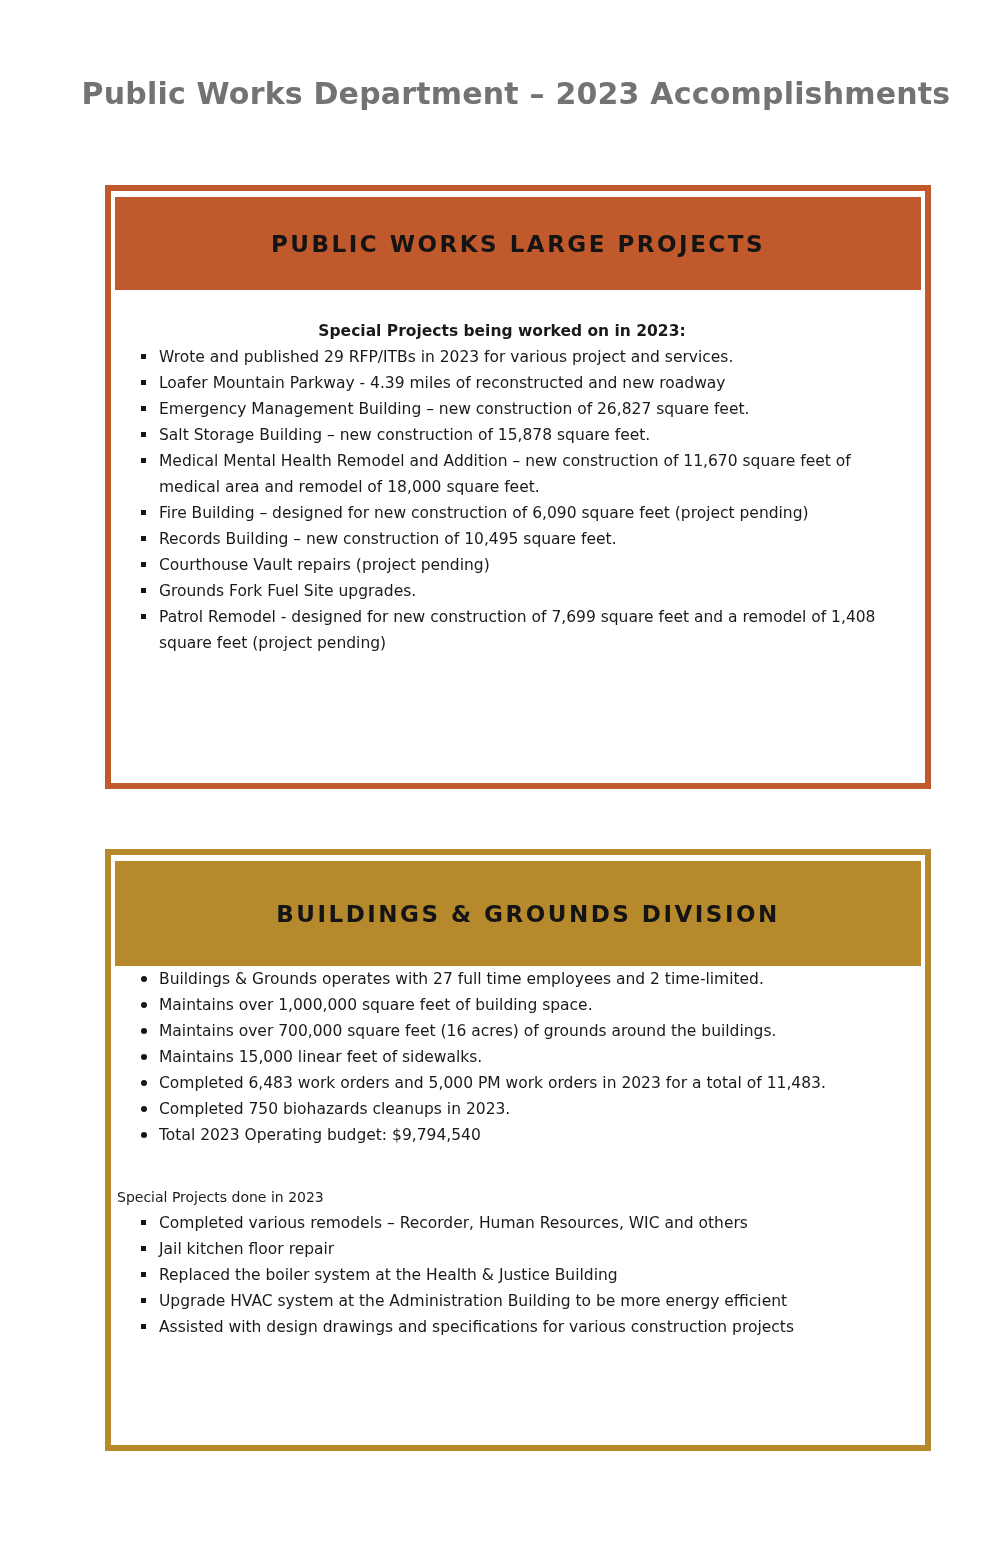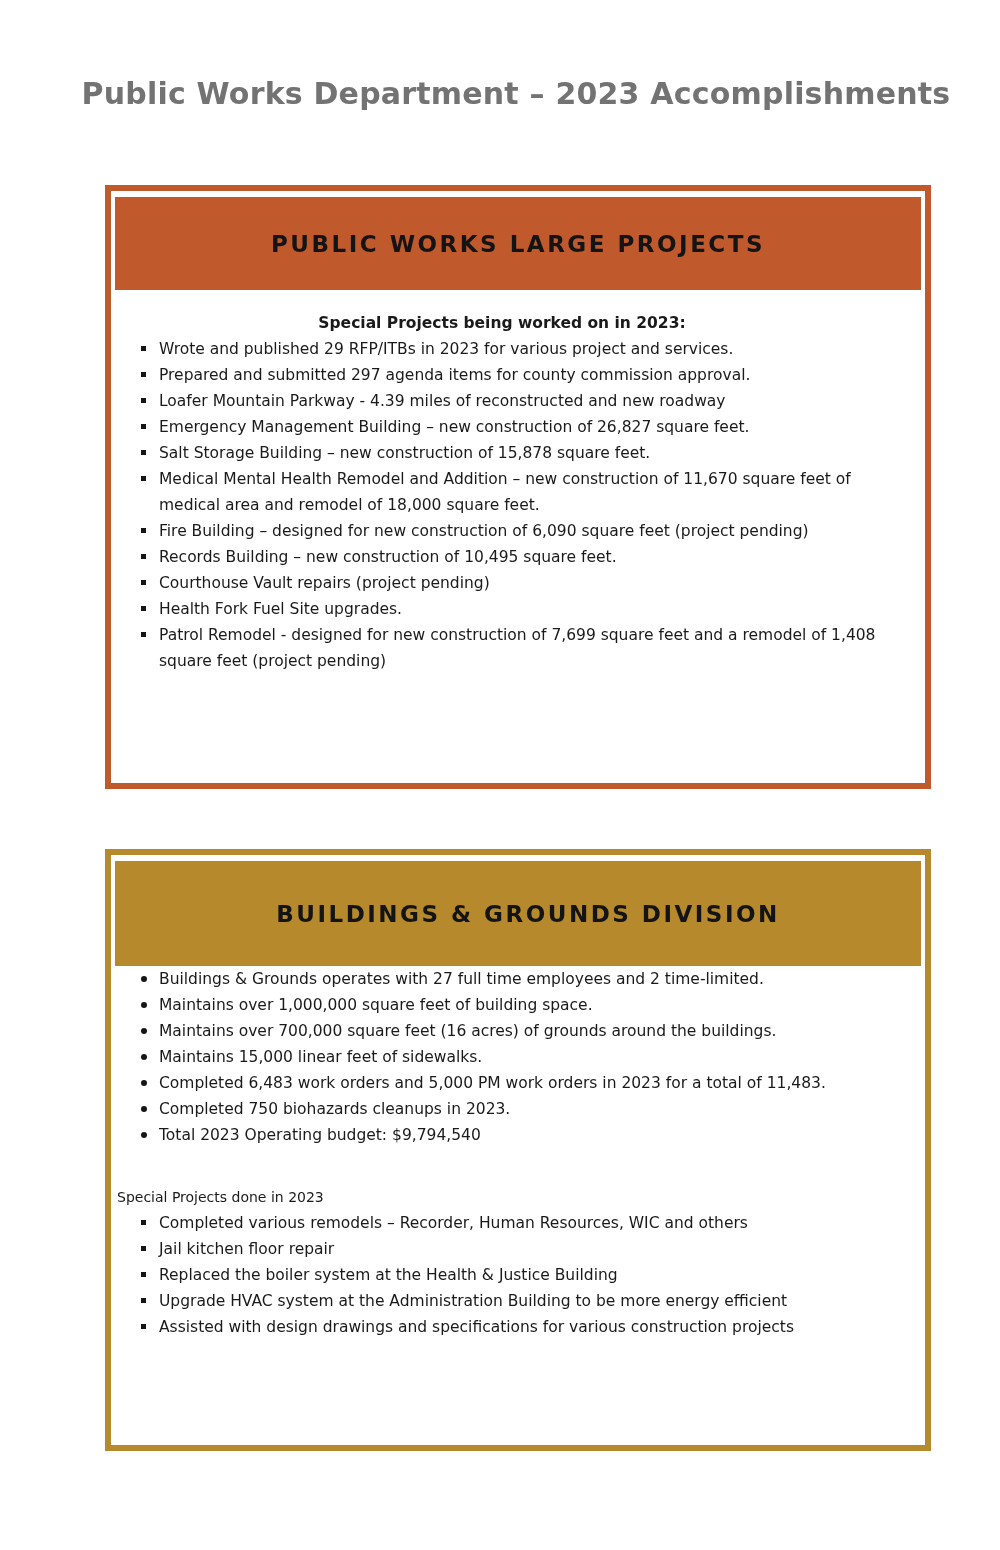--- a/index.html
+++ b/index.html
@@ -57,21 +57,21 @@
   }
   .box-large-projects .box-header { height: 93px; }
   .box-buildings-grounds .box-header { height: 105px; }
 
   .box-body {
     padding: 0 35px 0 3px;
     font-size: 15.5px;
     line-height: 26px;
   }
   .subheader {
-    margin-top: 20px;
+    margin-top: 28px;
     text-align: center;
     font-weight: 700;
     font-size: 15.5px;
   }
   ul.list {
     list-style: none;
     margin: 0;
     padding: 0;
   }
   ul.list li {
@@ -112,29 +112,28 @@
 <h1 class="page-title">Public Works Department – 2023 Accomplishments</h1>
 
 <section class="box box-large-projects" style="border-color: rgb(192, 90, 45);">
   <div class="box-header" style="background-color: rgb(192, 90, 45);">
     <span>PUBLIC WORKS LARGE PROJECTS</span>
   </div>
   <div class="box-body">
     <div class="subheader">Special Projects being worked on in 2023:</div>
     <ul class="list square list-projects">
         <li>Wrote and published 29 RFP/ITBs in 2023 for various project and services.</li>
-        <li>Prepared and submitted 297 agenda items for county commission approval.</li>
         <li>Loafer Mountain Parkway - 4.39 miles of reconstructed and new roadway</li>
         <li>Emergency Management Building – new construction of 26,827 square feet.</li>
         <li>Salt Storage Building – new construction of 15,878 square feet.</li>
         <li>Medical Mental Health Remodel and Addition – new construction of 11,670 square feet of medical area and remodel of 18,000 square feet.</li>
         <li>Fire Building – designed for new construction of 6,090 square feet (project pending)</li>
         <li>Records Building – new construction of 10,495 square feet.</li>
         <li>Courthouse Vault repairs (project pending)</li>
-        <li>Health Fork Fuel Site upgrades.</li>
+        <li>Grounds Fork Fuel Site upgrades.</li>
         <li>Patrol Remodel - designed for new construction of 7,699 square feet and a remodel of 1,408 square feet (project pending)</li>
       </ul>
   </div>
 </section>
 
 <section class="box box-buildings-grounds" style="border-color: rgb(181, 137, 44);">
   <div class="box-header" style="background-color: rgb(181, 137, 44); padding-left: 20px;">
     <span>BUILDINGS &amp; GROUNDS DIVISION</span>
   </div>
   <div class="box-body">

